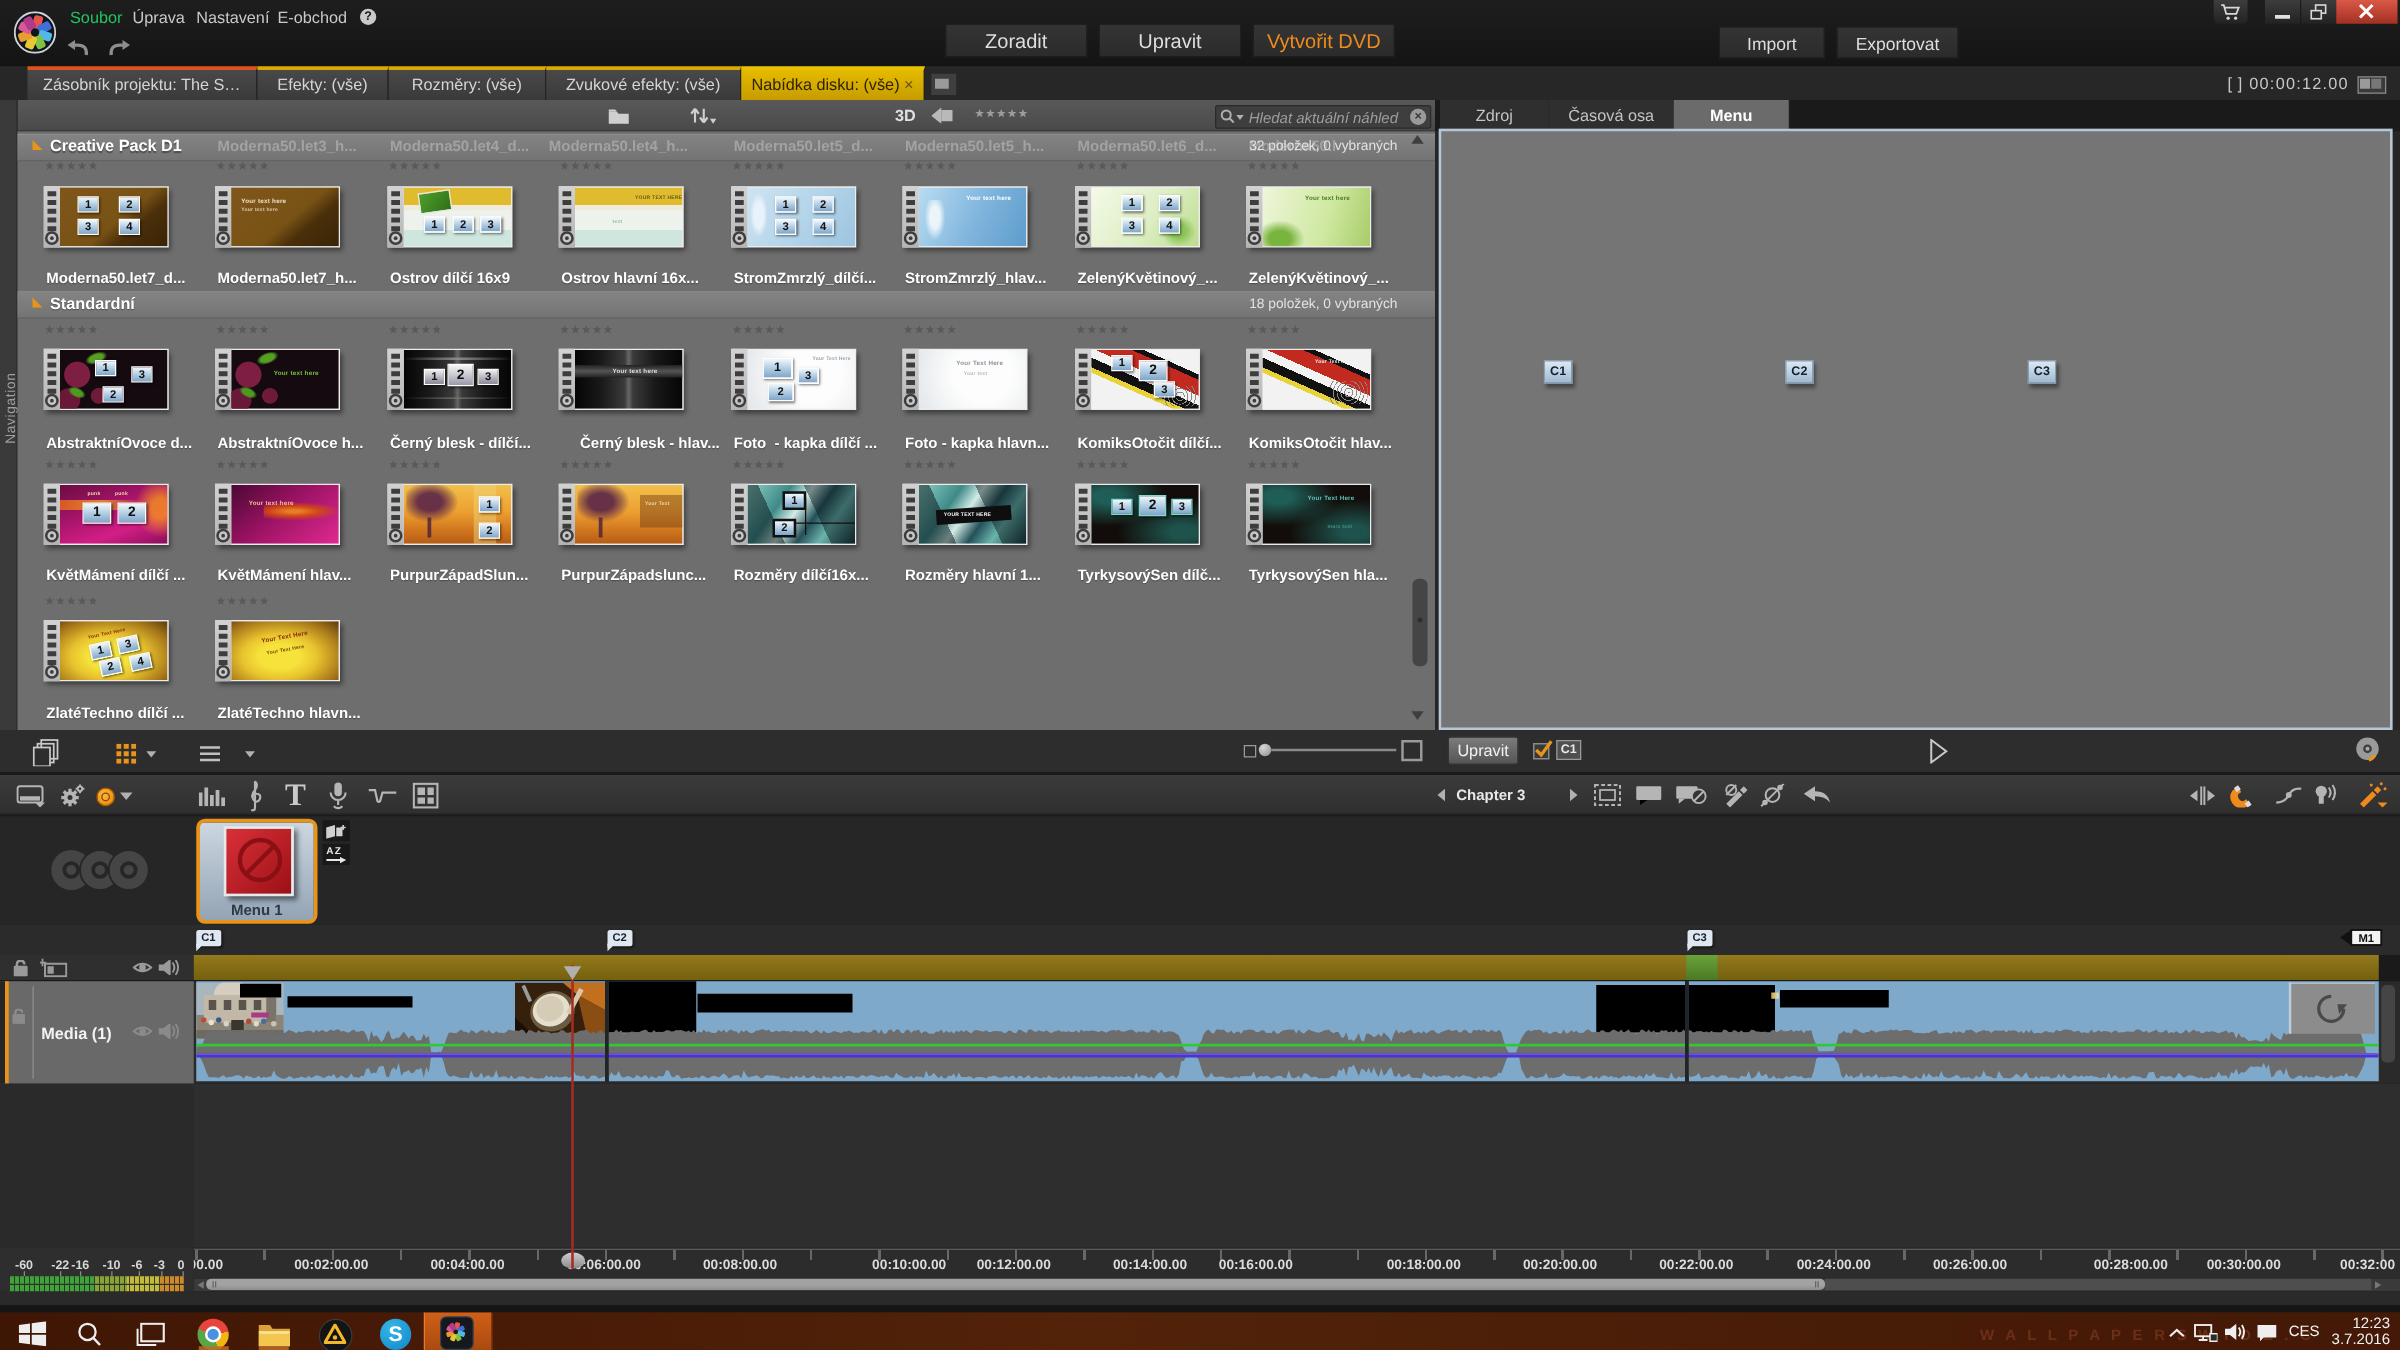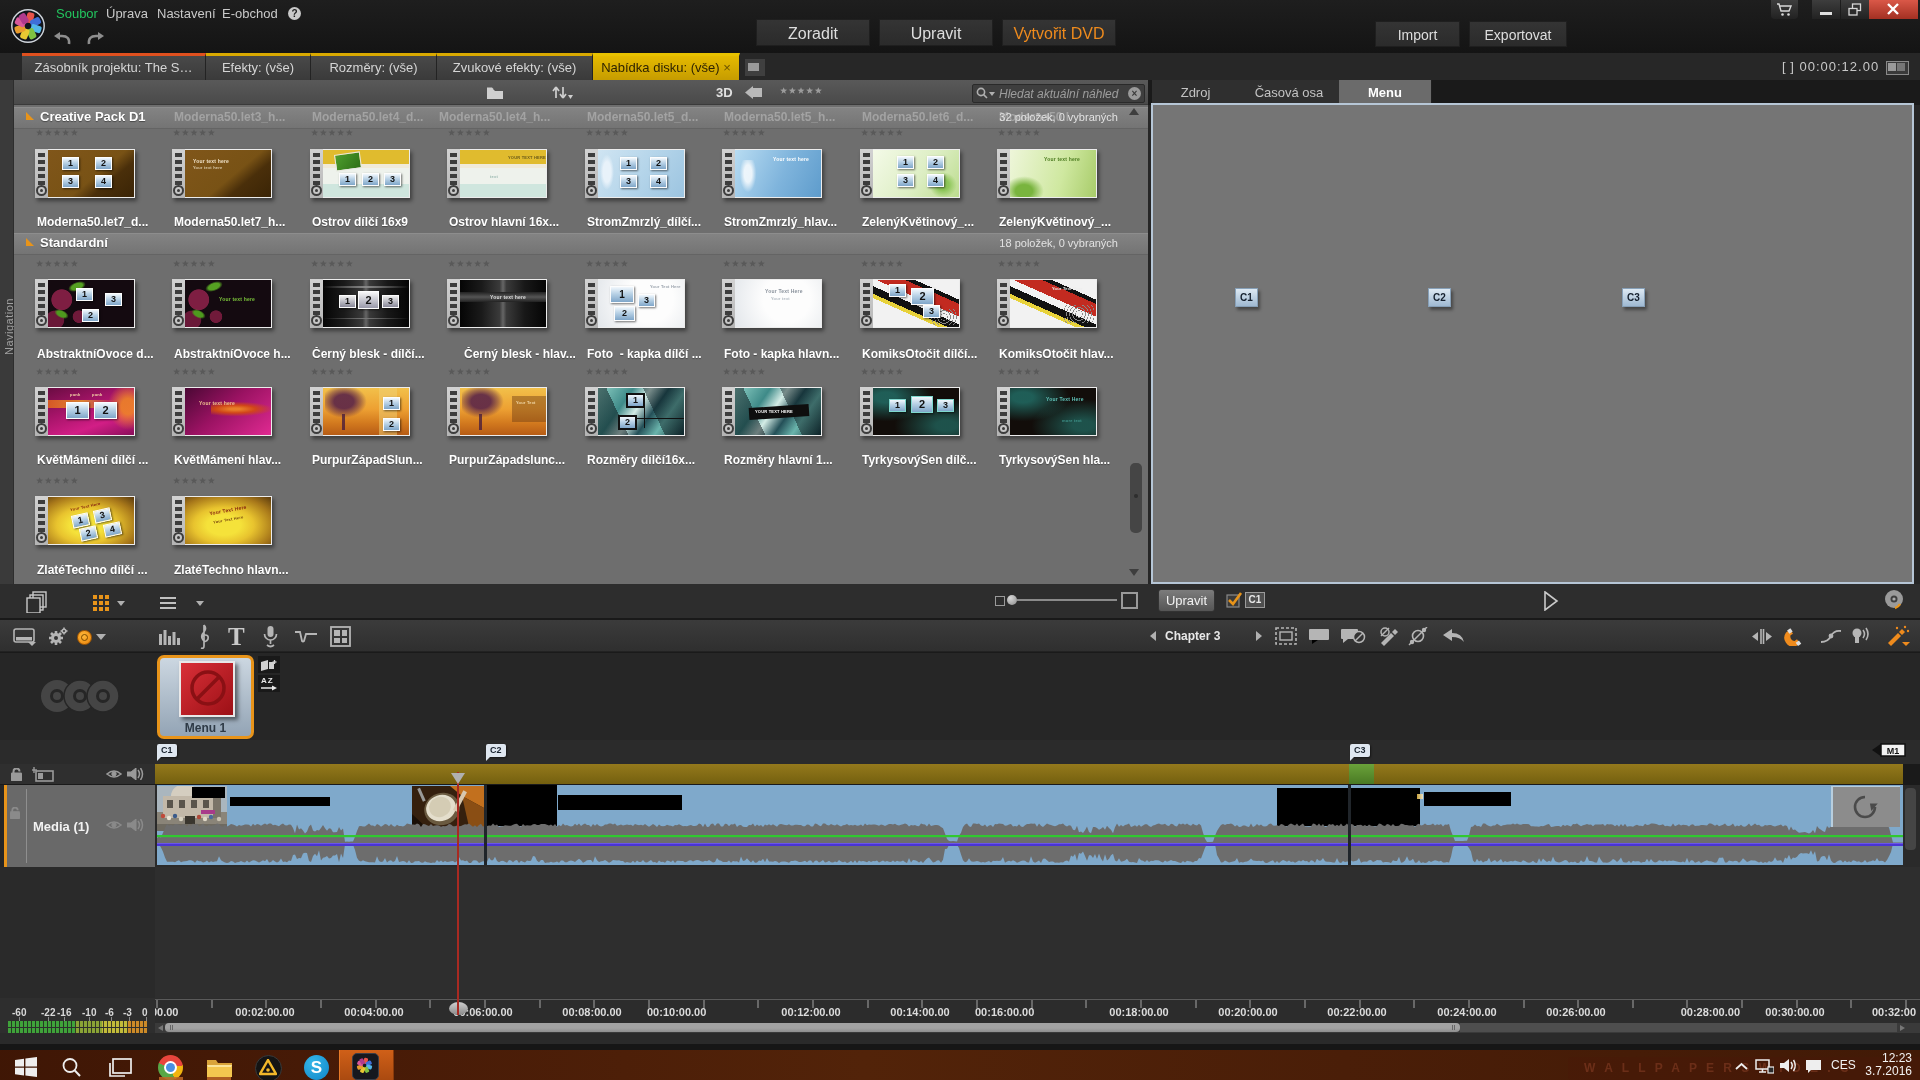--- a/index.html
+++ b/index.html
@@ -944,30 +944,30 @@
 <div class="a" style="left:0;top:867px;width:1920px;height:131px;background:#2e2e2e"></div>
 <div class="a" style="left:0;top:867px;width:155px;height:131px;background:#2a2a2a"></div>
 <div class="a" style="left:155px;top:998px;width:1765px;height:25px;background:#2c2c2c"></div>
 <div class="a" style="left:155px;top:999px;width:1765px;height:1px;background:#5a5a5a"></div>
 <div class="a" style="left:156px;top:1000px;width:1764px;height:8px;background:repeating-linear-gradient(90deg,#686868 0 2px,transparent 2px 54.66px)"></div>
 <div class="rlab" style="left:135px">00:00.00</div>
 <div class="rlab" style="left:210px;width:110px;text-align:center">00:02:00.00</div>
 <div class="rlab" style="left:319px;width:110px;text-align:center">00:04:00.00</div>
 <div class="rlab" style="left:428px;width:110px;text-align:center">00:06:00.00</div>
 <div class="rlab" style="left:537px;width:110px;text-align:center">00:08:00.00</div>
-<div class="rlab" style="left:647px;width:110px;text-align:left">00:10:00.00</div>
+<div class="rlab" style="left:647px;width:110px;text-align:right">00:10:00.00</div>
 <div class="rlab" style="left:756px;width:110px;text-align:center">00:12:00.00</div>
 <div class="rlab" style="left:865px;width:110px;text-align:center">00:14:00.00</div>
 <div class="rlab" style="left:975px;width:110px;">00:16:00.00</div>
 <div class="rlab" style="left:1084px;width:110px;text-align:center">00:18:00.00</div>
 <div class="rlab" style="left:1193px;width:110px;text-align:center">00:20:00.00</div>
 <div class="rlab" style="left:1302px;width:110px;text-align:center">00:22:00.00</div>
 <div class="rlab" style="left:1412px;width:110px;text-align:center">00:24:00.00</div>
 <div class="rlab" style="left:1521px;width:110px;text-align:center">00:26:00.00</div>
-<div class="rlab" style="left:1630px;width:110px;text-align:right">00:28:00.00</div>
+<div class="rlab" style="left:1675px;width:110px;text-align:left">00:28:00.00</div>
 <div class="rlab" style="left:1740px;width:110px;text-align:center">00:30:00.00</div>
 <div class="rlab" style="left:1872px">00:32:00</div>
 <div class="a" style="left:0;top:998px;width:155px;height:40px;background:#2e2e2e"></div>
 <div class="mlab" style="left:12px">-60</div>
 <div class="mlab" style="left:41px">-22</div>
 <div class="mlab" style="left:57px">-16</div>
 <div class="mlab" style="left:82px">-10</div>
 <div class="mlab" style="left:105px">-6</div>
 <div class="mlab" style="left:123px">-3</div>
 <div class="mlab" style="left:142px">0</div>

